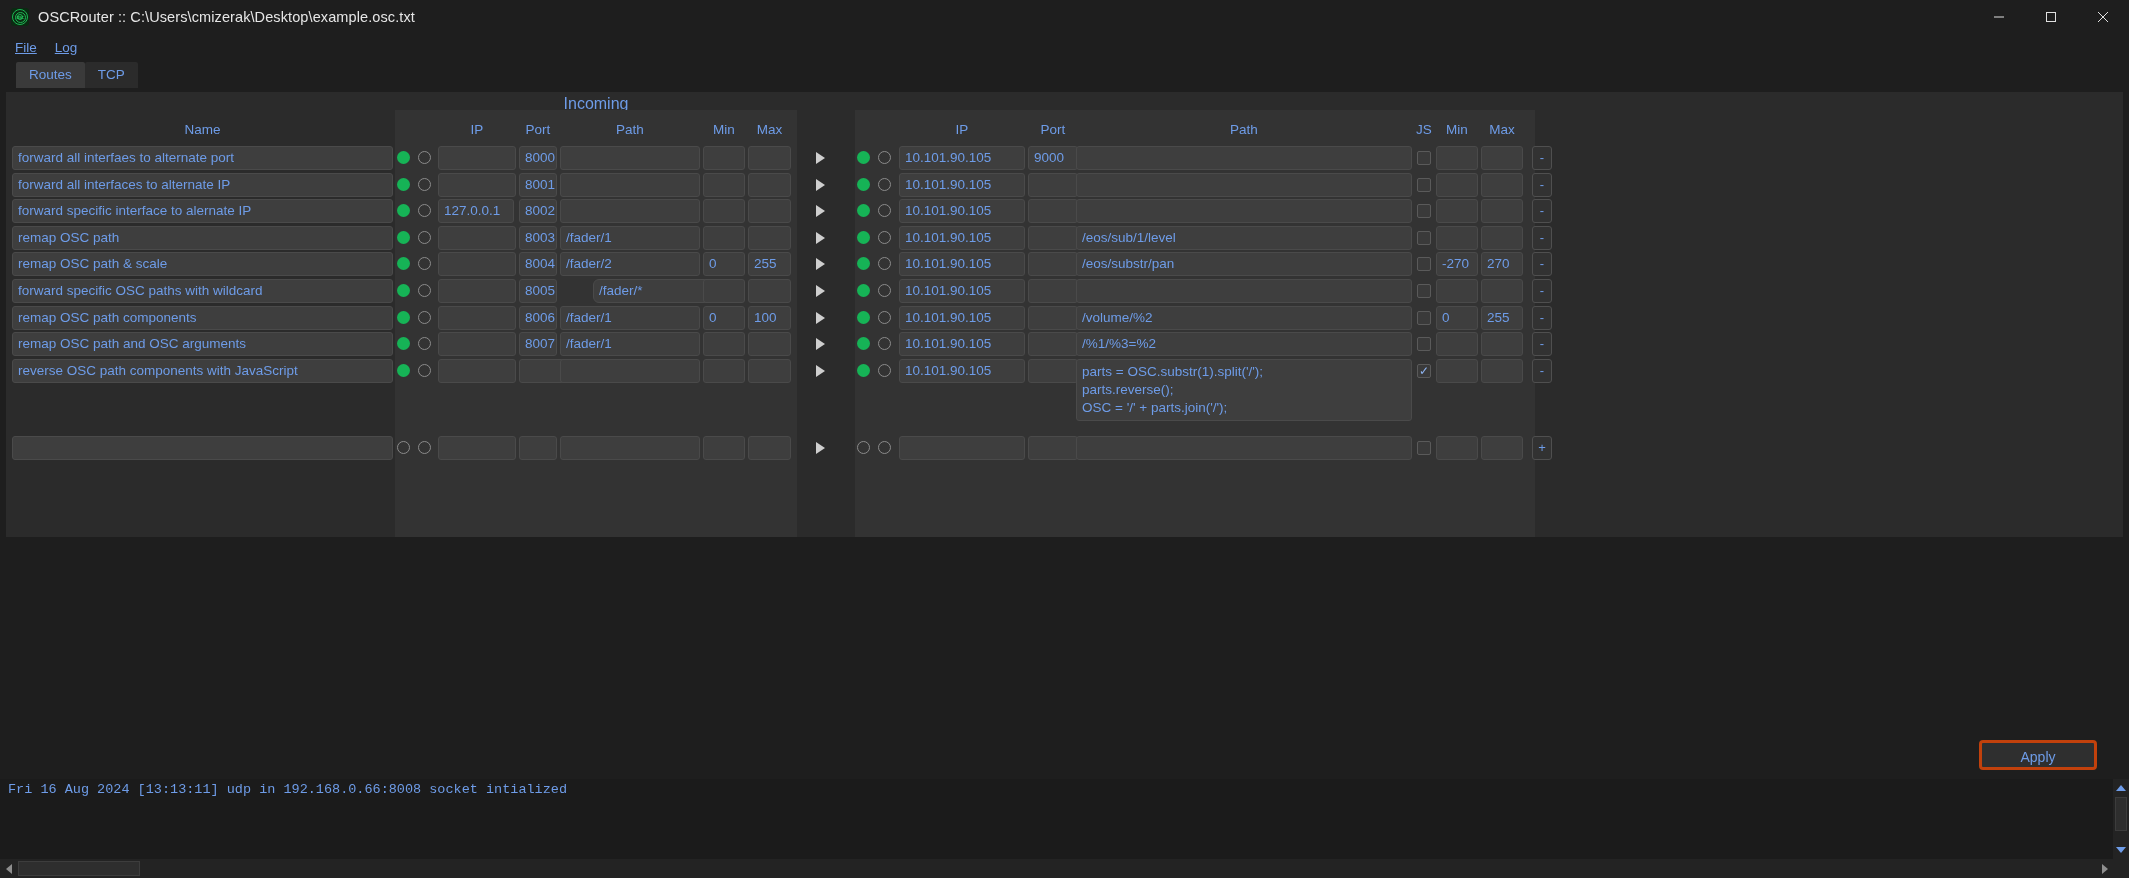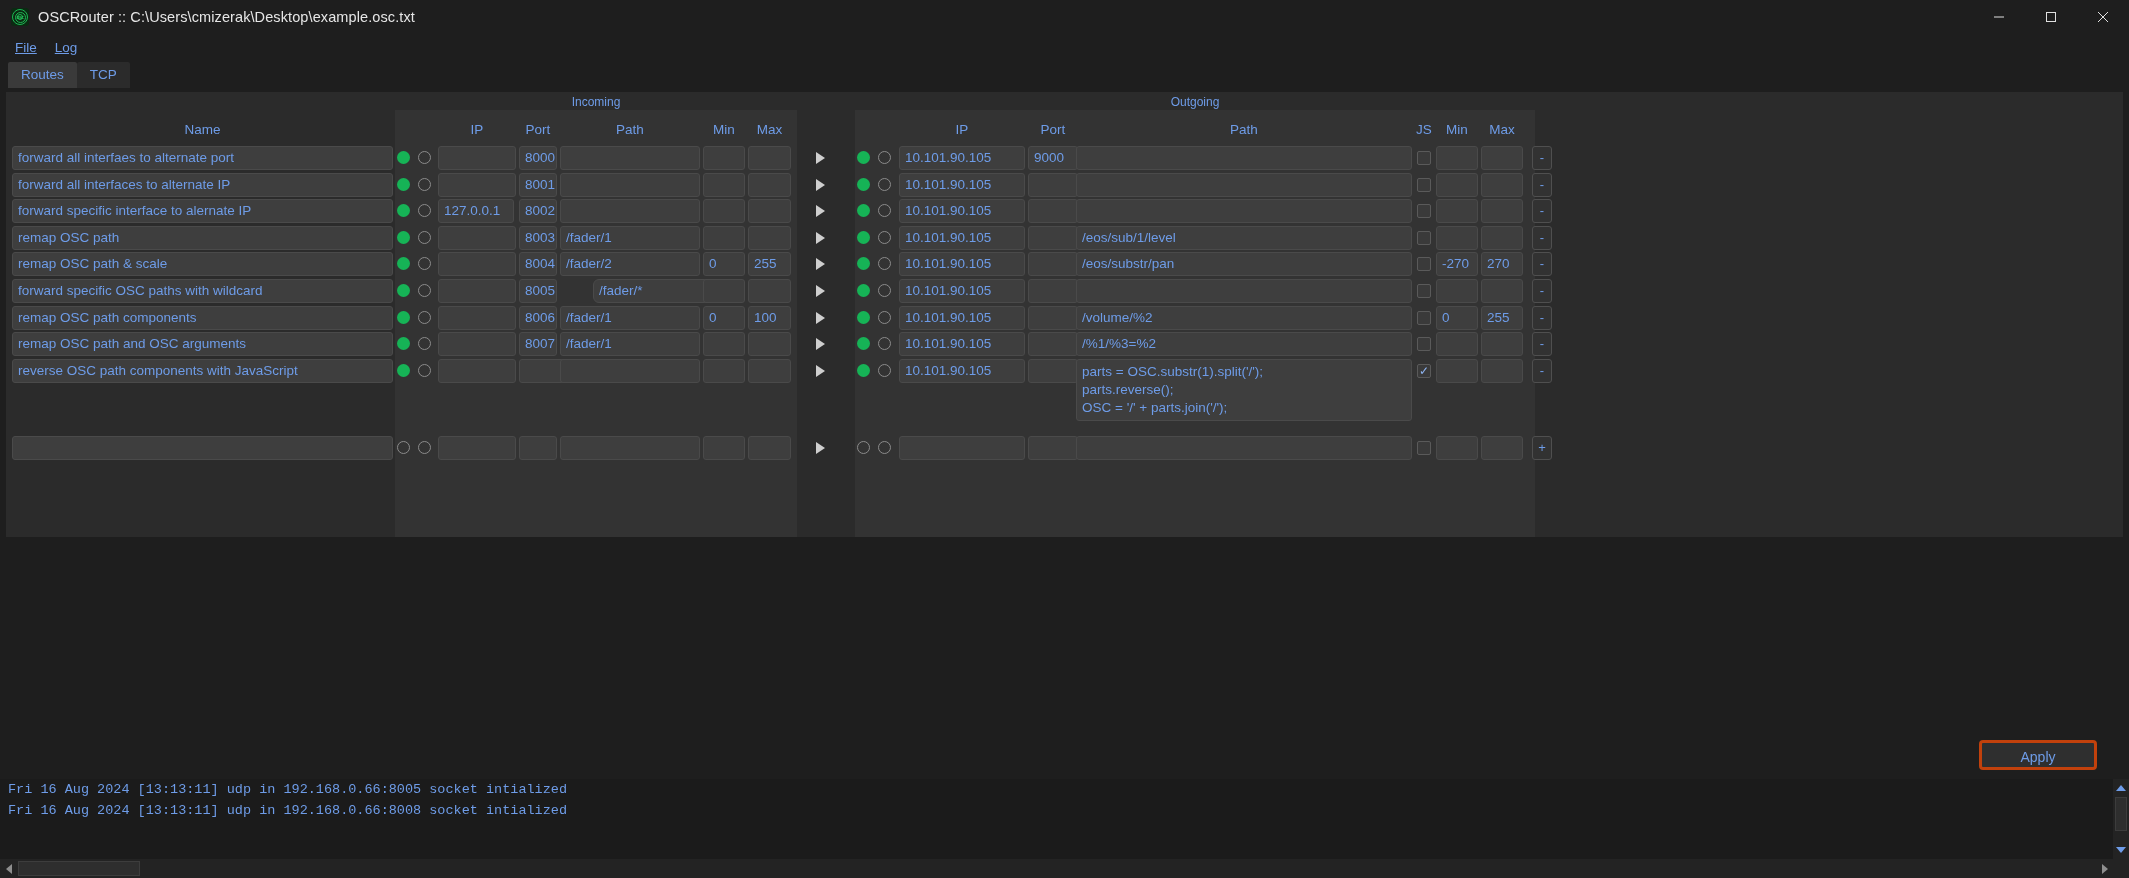--- a/index.html
+++ b/index.html
@@ -41,35 +41,35 @@
   .win-btn svg { display:block; }
 
   
   .menubar { height: 26px; display: flex; align-items: center; padding-left: 8px; gap: 4px; }
   .menu-item {
     font-size: 13.5px; color: #6e9ce8; padding: 3px 7px;
   }
   .menu-item u { text-decoration: underline; }
 
   
-  .tabbar { height: 28px; display: flex; align-items: flex-end; padding-left: 8px; }
+  .tabbar { height: 28px; display: flex; align-items: flex-end; padding-left: 16px; }
   .tab {
     font-size: 13.5px; color: #6e9ce8;
     padding: 5px 13px 6px 13px; background: #2b2b2b;
     border-top-left-radius: 2px; border-top-right-radius: 2px;
   }
   .tab.active { background: #3a3a3a; }
 
   
   .routes-panel {
     position: absolute; left: 6px; top: 92px; width: 2117px; height: 445px;
     background: #2b2b2b;
   }
   .group-title {
-    position: absolute; top: 3px; font-size: 12px; color: #6e9ce8; text-align: center;
+    position: absolute; top: 3px; font-size: 16px; color: #6e9ce8; text-align: center;
   }
   .section-bg {
     position: absolute; top: 18px; background: #333333;
   }
   .hdr {
     position: absolute; top: 26px; height: 24px; font-size: 13.5px; color: #6e9ce8;
     text-align: center; line-height: 24px;
   }
 
   .field {
@@ -179,21 +179,20 @@
   <div class="menu-item"><u>Log</u></div>
 </div>
 
 <div class="tabbar">
   <div class="tab active"><span>Routes</span></div>
   <div class="tab"><span>TCP</span></div>
 </div>
 
 <div class="routes-panel">
   <div class="group-title" style="left:389px;width:402px;">Incoming</div>
-  <div class="group-title" style="left:849px;width:680px;">Outgoing</div>
 
   <div class="section-bg" id="sec-in" style="left:389px;top:18px;width:402px;height:427px;"></div>
   <div class="section-bg" id="sec-out" style="left:849px;top:18px;width:680px;height:427px;"></div>
 
   <div id="headers-layer">
       <div class="hdr" style="left: 6px; width: 381px;">Name</div>
       <div class="hdr" style="left: 432px; width: 78px;">IP</div>
       <div class="hdr" style="left: 513px; width: 38px;">Port</div>
       <div class="hdr" style="left: 554px; width: 140px;">Path</div>
       <div class="hdr" style="left: 697px; width: 42px;">Min</div>
@@ -387,21 +386,20 @@
       <div class="chk" style="left: 1411px; top: 349px;"></div>
       <div class="field" style="left: 1430px; width: 42px; top: 344px; height: 24px;"></div>
       <div class="field" style="left: 1475px; width: 42px; top: 344px; height: 24px;"></div>
       <div class="sqbtn" style="left: 1526px; top: 344px;">+</div>
     </div>
 </div>
 
 <div class="apply-btn">Apply</div>
 
 <div class="log-area">
-  <div class="log-line">Fri 16 Aug 2024 [13:13:11] udp in 192.168.0.66:8005 socket intialized</div>
   <div class="log-line">Fri 16 Aug 2024 [13:13:11] udp in 192.168.0.66:8008 socket intialized</div>
 </div>
 <div class="log-scroll-v">
   <div class="sb-arrow up"></div>
   <div class="sb-thumb"></div>
   <div class="sb-arrow down"></div>
 </div>
 <div class="log-scroll-h">
   <div class="hsb-left">
       <div class="hsb-tri-l"></div>

